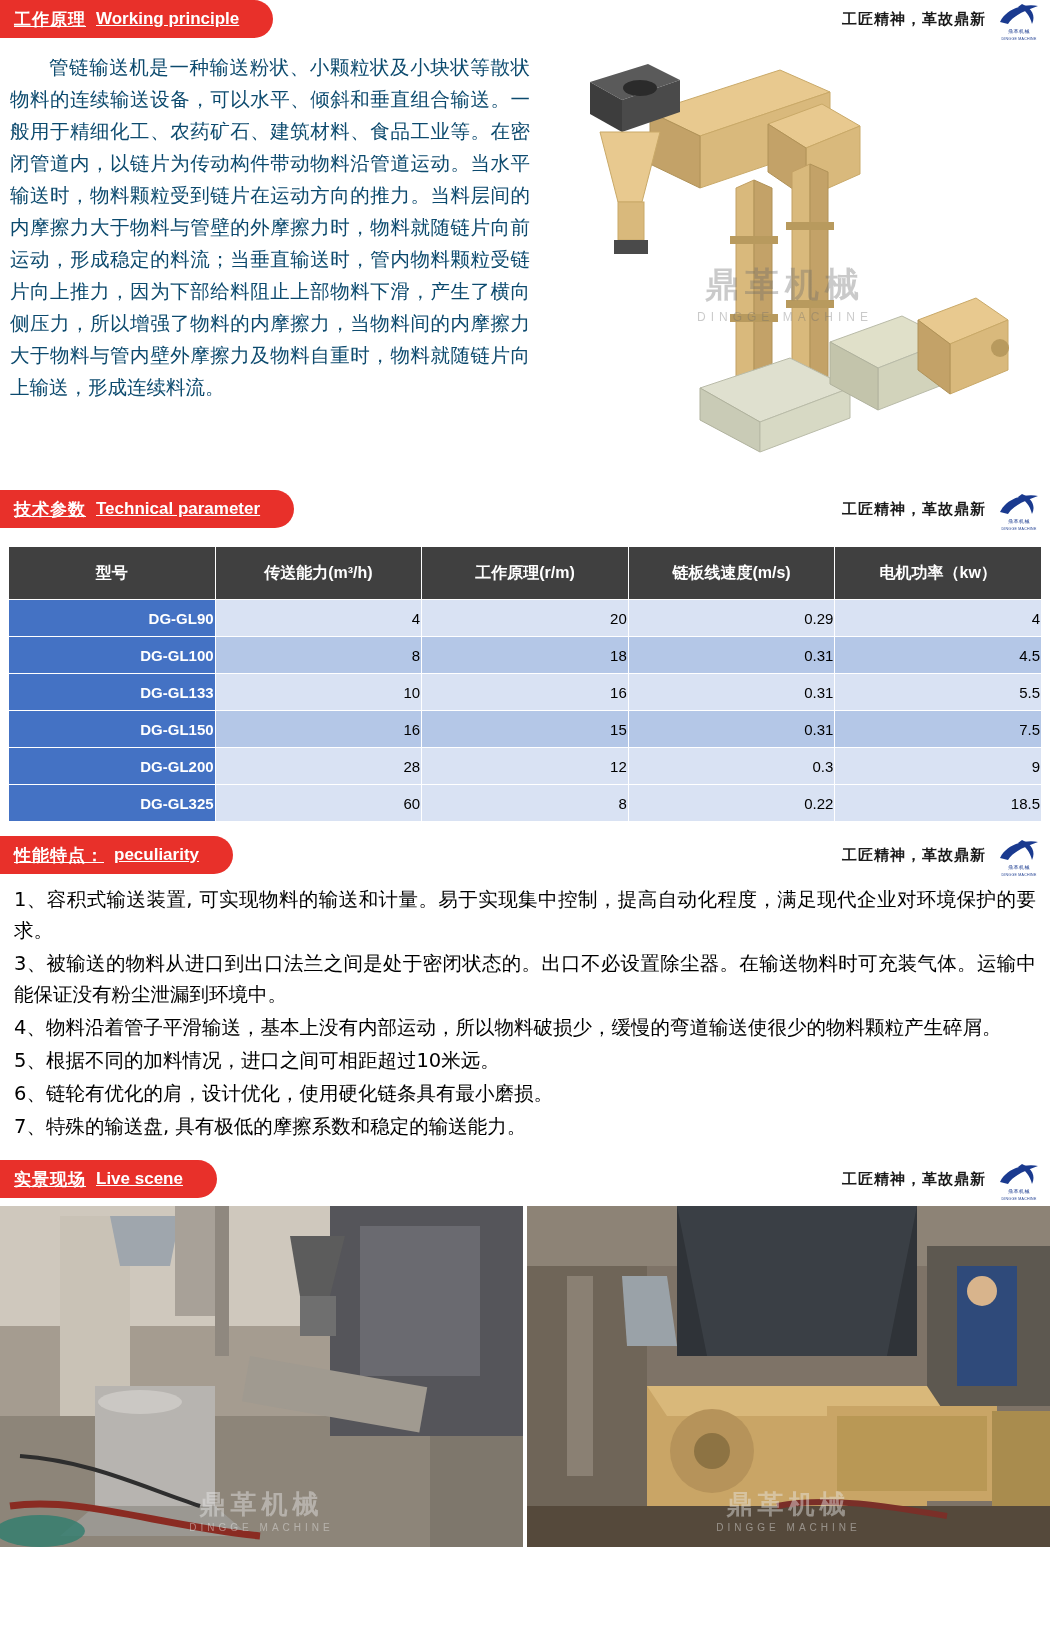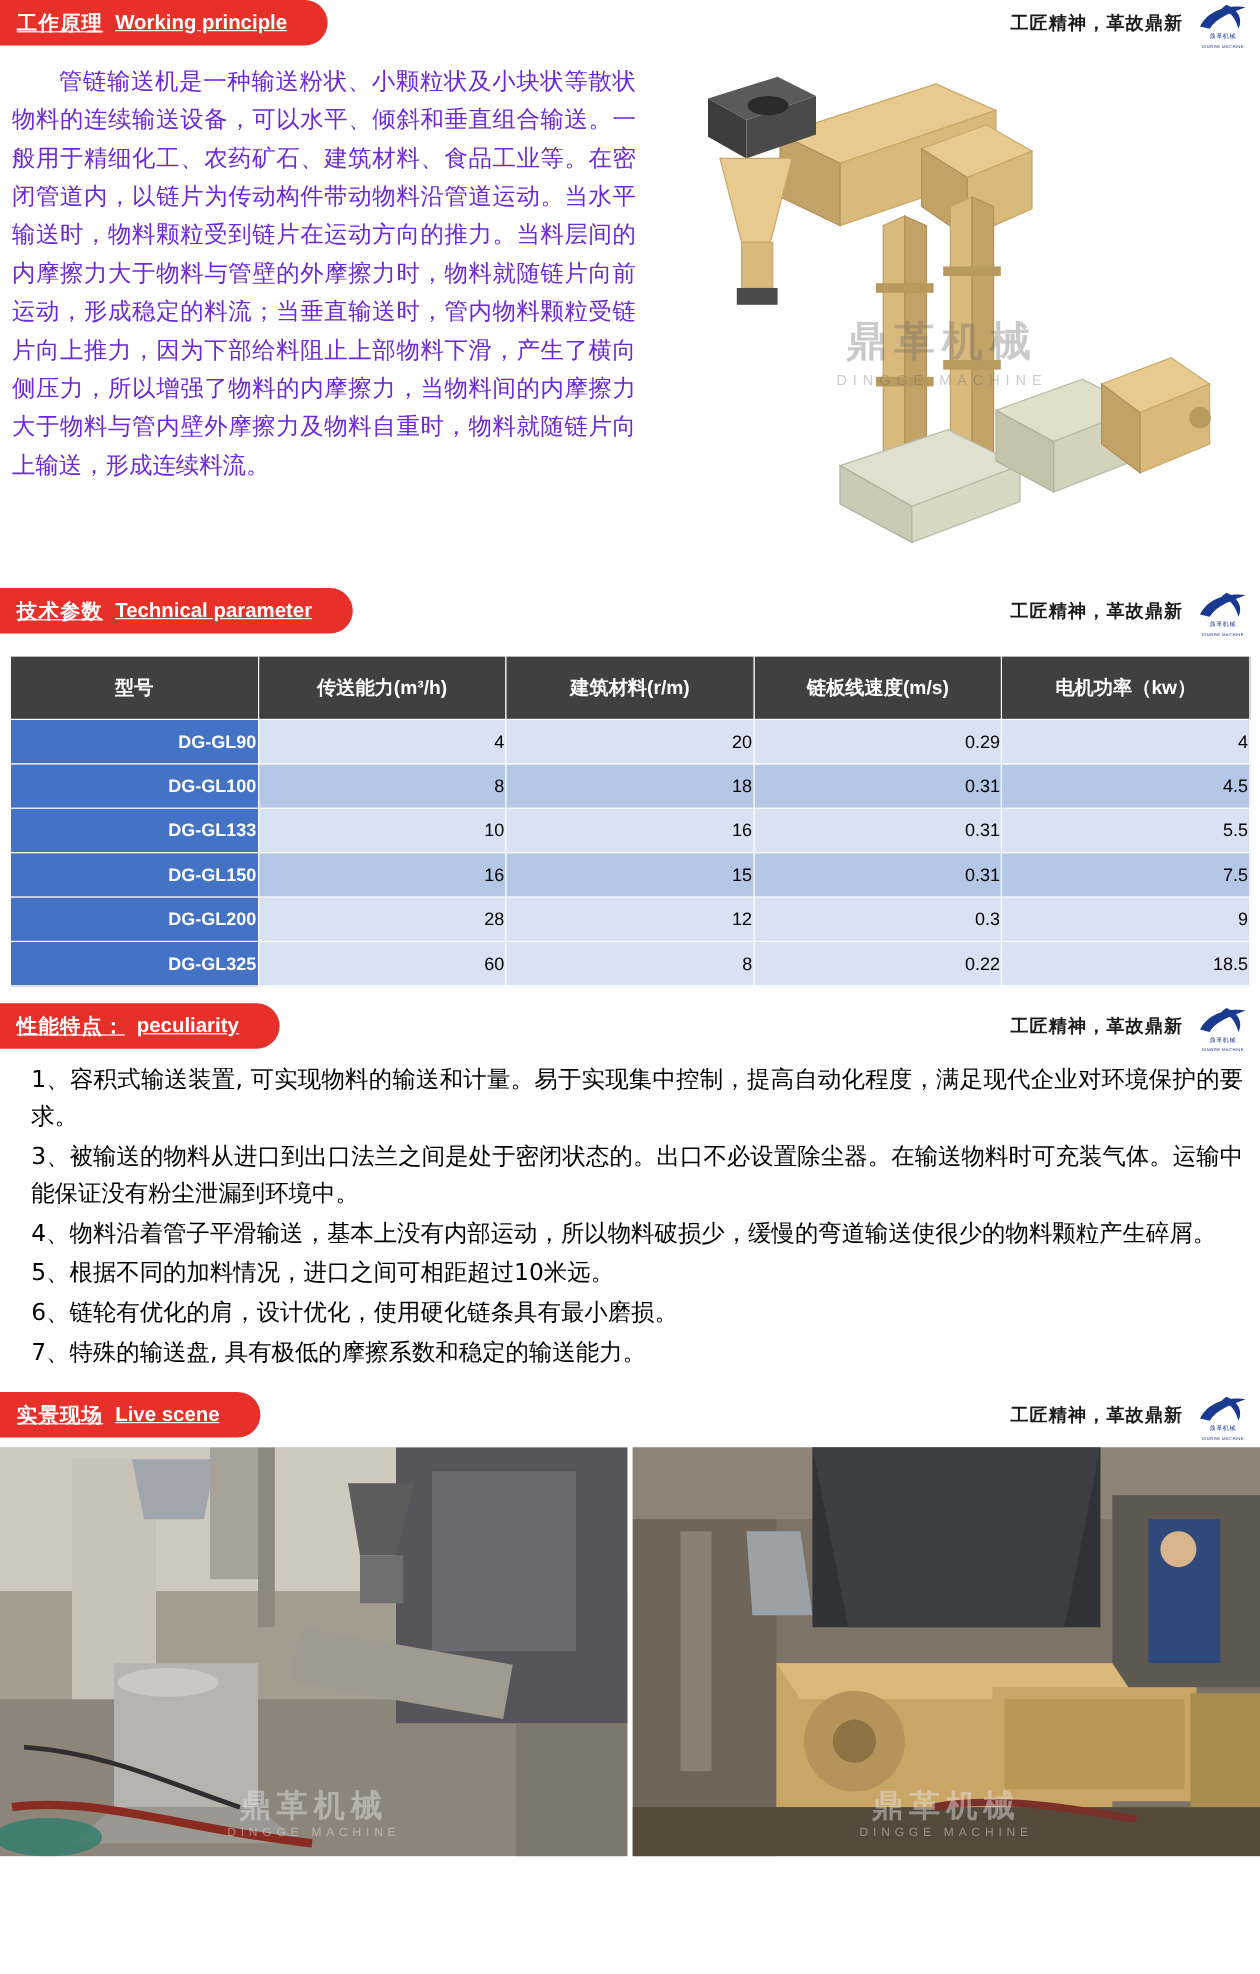--- a/index.html
+++ b/index.html
@@ -102,21 +102,21 @@
   .principle-wrap {
     display: flex;
     padding: 14px 10px 0 10px;
     box-sizing: border-box;
     height: 452px;
   }
   .principle-text {
     width: 520px;
     font-size: 19.5px;
     line-height: 32px;
-    color: #6d28d9;
+    color: #0c4a6e;
     text-align: justify;
     text-indent: 2em;
     font-family: "DejaVu Sans", "Liberation Sans", sans-serif;
   }
   .principle-img {
     flex: 1;
     position: relative;
   }
 
   
@@ -166,21 +166,20 @@
   tr.odd td.model { background: #4472c4; }
   tr.even td.model { background: #4472c4; }
 
   
   .pec-list {
     padding: 10px 14px 0 14px;
     font-size: 19.5px;
     line-height: 31px;
     font-family: "DejaVu Sans", "Liberation Sans", sans-serif;
     text-align: justify;
-    margin-left: 12px;
   }
   .pec-list p { margin: 0 0 2px 0; }
 
   
   .scenes {
     display: flex;
     gap: 4px;
     padding: 8px 0 0 0;
   }
   .scene {
@@ -294,21 +293,21 @@
       </span>
     </div>
   </div>
 
   <div class="table-wrap">
     <table class="params">
       <thead>
         <tr>
           <th>型号</th>
           <th>传送能力(m³/h)</th>
-          <th>建筑材料(r/m)</th>
+          <th>工作原理(r/m)</th>
           <th>链板线速度(m/s)</th>
           <th>电机功率（kw）</th>
         </tr>
       </thead>
       <tbody>
         <tr class="odd">
           <td class="model">DG-GL90</td>
           <td>4</td>
           <td>20</td>
           <td>0.29</td>

